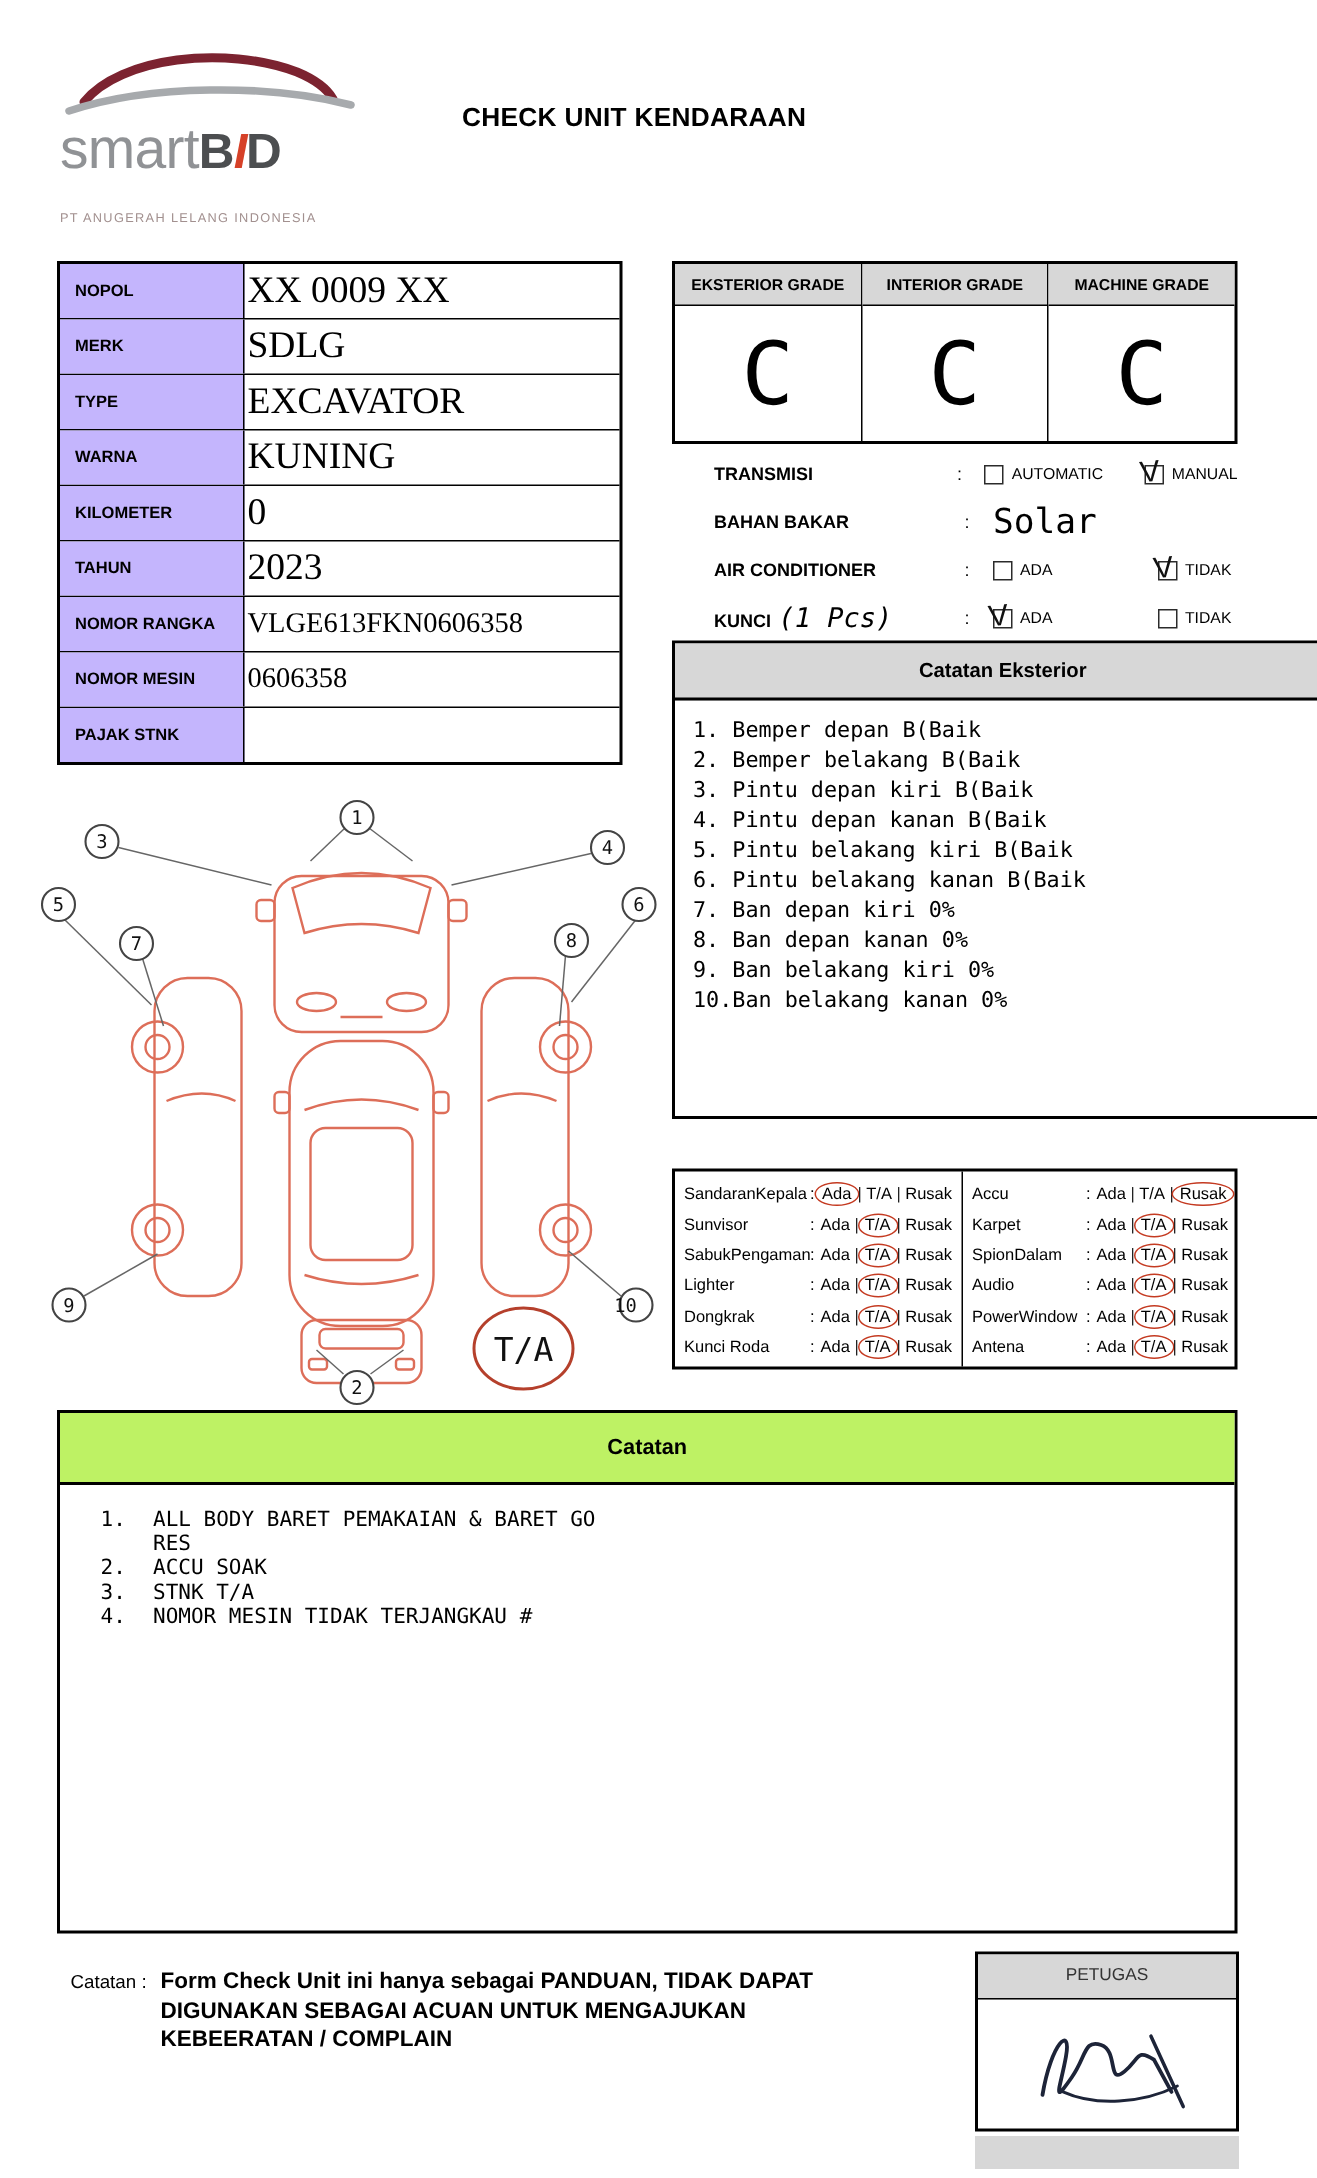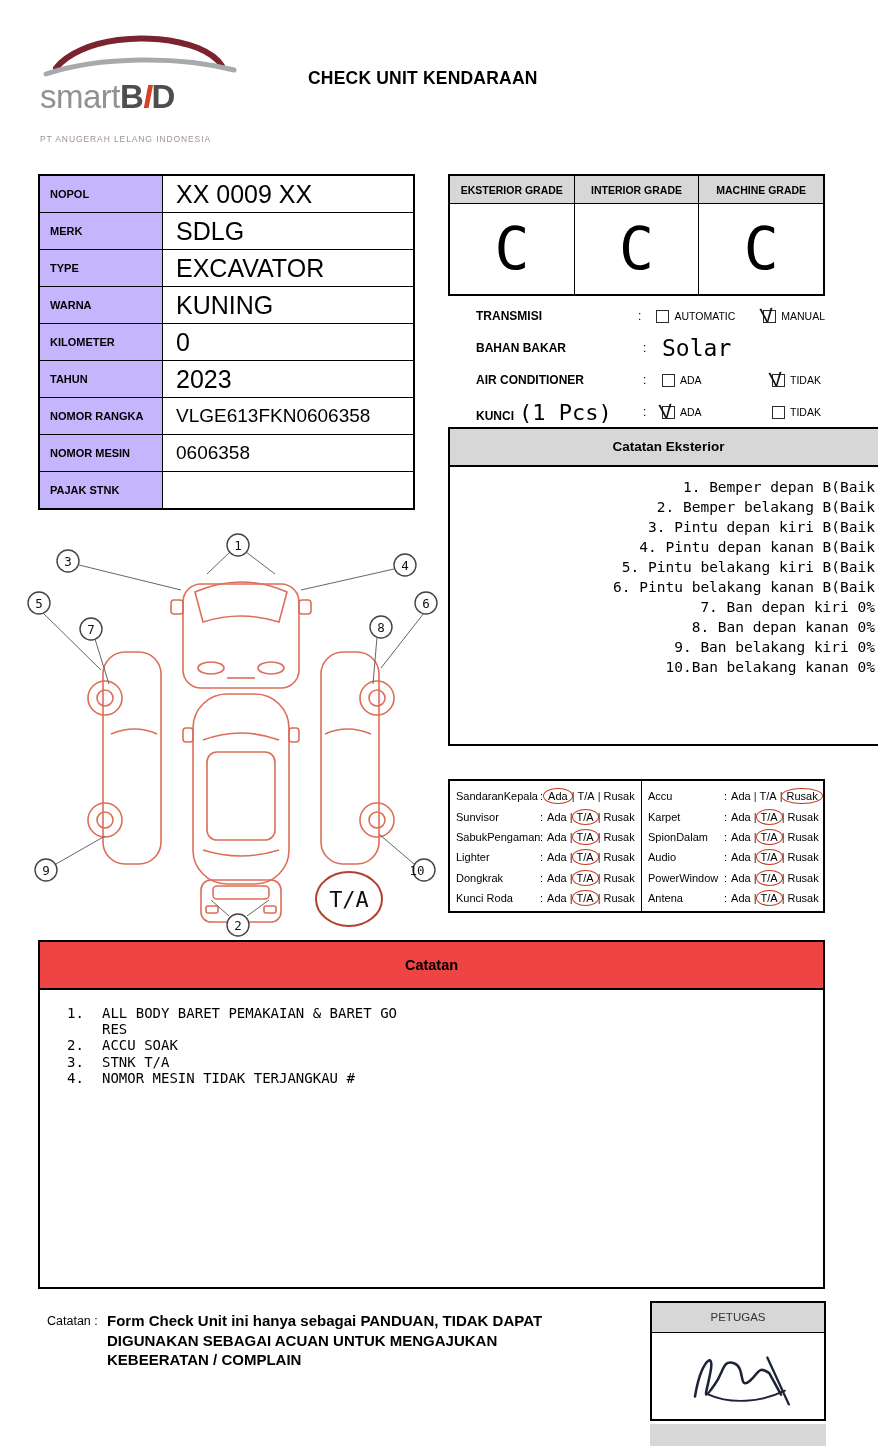--- a/index.html
+++ b/index.html
@@ -3,84 +3,84 @@
 <meta charset="utf-8">
 <style>
   html,body{margin:0;padding:0;background:#fff;}
   .page{position:relative;width:878px;height:1452px;background:#fff;color:#000;
         font-family:"Liberation Sans",sans-serif;overflow:hidden;}
   .abs{position:absolute;}
 
   
   .logo{left:40px;top:28px;width:205px;text-align:left;}
   .logo-line{margin-top:-6px;line-height:1;white-space:nowrap;}
-  .lg1{font-size:33px;color:#909295;font-weight:400;letter-spacing:-0.5px;}
+  .lg1{font-size:38px;color:#909295;font-weight:400;letter-spacing:-0.5px;}
   .lg2{font-size:33px;color:#4c4e50;font-weight:700;letter-spacing:-0.5px;}
   .lga{font-size:33px;color:#d64128;font-weight:700;font-style:italic;letter-spacing:-1px;}
   .logo-sub{font-size:8.5px;color:#a2908f;letter-spacing:0.9px;margin-top:21px;}
   .doc-title{left:308px;top:68px;font-size:17.5px;font-weight:bold;letter-spacing:0.2px;}
 
   
   .info-table{left:38px;top:174px;width:377px;border:2px solid #000;box-sizing:border-box;}
   .info-row{display:flex;height:36px;border-bottom:1.5px solid #000;}
   .info-row:last-of-type{border-bottom:none;}
   .info-label{width:123px;background:#c4b5fd;border-right:1.5px solid #000;font-size:11px;
               font-weight:bold;display:flex;align-items:center;padding-left:10px;box-sizing:border-box;}
-  .info-value{flex:1;font-family:Liberation Sans, sans-serif;font-size:25px;display:flex;
-              align-items:center;padding-left:13px;}
+  .info-value{flex:1;font-family:Liberation Serif, serif;font-size:25px;display:flex;
+              align-items:center;padding-left:2px;}
   .info-row:nth-of-type(7) .info-value,
   .info-row:nth-of-type(8) .info-value{font-size:19px;}
 
   
   .grades{left:448px;top:174px;width:377px;display:flex;border:2px solid #000;box-sizing:border-box;}
   .grade-col{flex:1;border-right:1.5px solid #000;}
   .grade-col:last-of-type{border-right:none;}
   .grade-head{height:27px;background:#d7d7d7;border-bottom:1.5px solid #000;font-size:10.5px;
               font-weight:bold;display:flex;align-items:center;justify-content:center;}
   .grade-val{height:90px;font-family:"DejaVu Sans Mono",monospace;font-size:58px;display:flex;
              align-items:center;justify-content:center;}
 
   
   .opts{left:448px;top:300px;width:377px;}
   .opt-row{display:flex;align-items:center;height:32px;}
   .opt-label{width:167px;font-size:12px;font-weight:bold;white-space:nowrap;margin-left:28px;}
-  .opt-note{font-family:"DejaVu Sans Mono",monospace;font-size:22px;font-weight:normal;margin-left:5px;}
+  .opt-note{font-family:"DejaVu Sans Mono",monospace;font-size:18px;font-weight:normal;margin-left:5px;font-style:italic;}
   .opt-colon{width:19px;font-size:12px;}
   .opt-choice{display:flex;align-items:center;width:110px;}
   .opt-choice.last{width:auto;}
   .cb{width:13px;height:13px;border:1.4px solid #2b2b2b;position:relative;display:inline-block;
       box-sizing:border-box;flex-shrink:0;background:#fff;}
   .vmark{position:absolute;left:-4px;top:-6px;font-size:20px;font-weight:500;line-height:1;
          transform:rotate(-6deg);color:#111;}
   .cb-label{font-size:10.5px;margin-left:5px;}
   .fuel-value{font-family:"DejaVu Sans Mono",monospace;font-size:23px;}
 
   
   .ekst{left:448px;top:427px;width:441px;height:319px;border:2px solid #000;box-sizing:border-box;}
   .ekst-head{height:36px;background:#d7d7d7;border-bottom:2px solid #000;text-align:center;
              line-height:36px;font-weight:bold;font-size:13.5px;}
   .ekst-list{padding:10px 12px;font-family:"DejaVu Sans Mono",monospace;font-size:14.5px;line-height:20px;}
-  .ekst-item{white-space:pre;text-align:right;}
+  .ekst-item{white-space:pre;}
 
   
   .equip{left:448px;top:779px;width:377px;height:134px;border:2px solid #000;display:flex;box-sizing:border-box;}
   .eq-col{padding:5px 6px;box-sizing:border-box;}
   .eq-col.leftc{width:191px;}
   .eq-col.rightc{flex:1;border-left:1.5px solid #000;}
   .eq-row{display:flex;align-items:center;height:20.4px;font-size:11px;white-space:nowrap;}
   .leftc .eq-name{width:84px;flex-shrink:0;overflow:visible;}
   .rightc .eq-name{width:76px;flex-shrink:0;overflow:visible;}
   .eq-colon{margin-right:3px;}
   .eq-opt{padding:0 1px;}
   .eq-sep{padding:0 2px;color:#222;}
   .circled{border:1.5px solid #c43a21;border-radius:50%;padding:1px 4px;margin:-1px -3px;}
 
   
   .catatan{left:38px;top:940px;width:787px;height:349px;border:2px solid #000;box-sizing:border-box;}
-  .catatan-head{height:46px;background:#ef4444;border-bottom:2px solid #000;text-align:center;
+  .catatan-head{height:46px;background:#bef264;border-bottom:2px solid #000;text-align:center;
                 line-height:46px;font-weight:bold;font-size:14.5px;}
   .catatan-list{padding:16px 0 0 27px;font-family:"DejaVu Sans Mono",monospace;font-size:14px;line-height:15.5px;}
   .ct-item{display:flex;margin-bottom:1px;}
   .ct-num{width:35px;flex-shrink:0;}
   .ct-text{width:308px;}
 
   
   .foot-label{left:47px;top:1314px;font-size:12.5px;}
   .disclaimer{left:107px;top:1311px;width:460px;font-size:15px;font-weight:bold;line-height:19.5px;}
   .petugas{left:650px;top:1301px;width:176px;height:120px;border:2px solid #000;box-sizing:border-box;}

